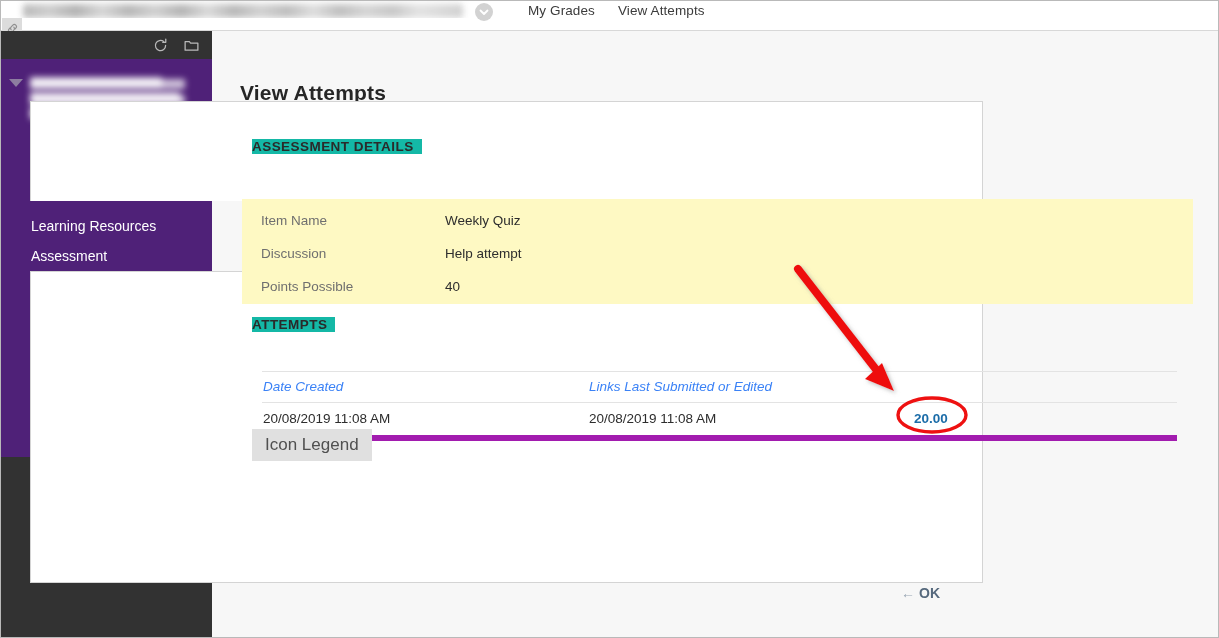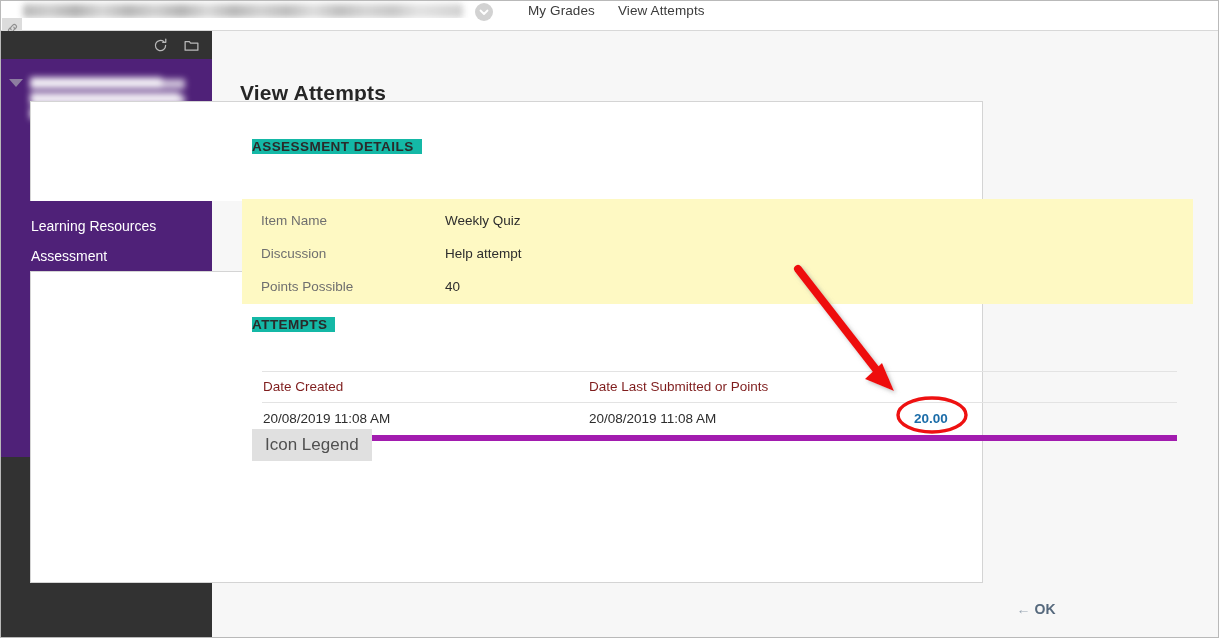--- a/index.html
+++ b/index.html
@@ -230,21 +230,21 @@
     height: 30px;
   }
   .thead { border-bottom: 1px solid #e3e3e3; border-top: 1px solid #e3e3e3; }
   .trow  { border-bottom: 6px solid #a21caf; height: 32px; }
   .cell {
     position: absolute;
     font-size: 13.5px;
     line-height: 30px;
     white-space: nowrap;
   }
-  .thead .cell { color: #7f1d1d; }
+  .thead .cell { color: #3b82f6; font-style: italic; }
   .trow .cell { color: #2d2d2d; line-height: 32px; }
   .col-a { left: 1px; }
   .col-b { left: 327px; }
   .col-c { left: 652px; }
   .grade-link {
     color: #1b6ca8;
     font-weight: bold;
     text-decoration: none;
     cursor: pointer;
     text-align: center;
@@ -257,23 +257,23 @@
     color: #505050;
     font-size: 17px;
     padding: 6px 13px;
     cursor: pointer;
     border: none;
     font-family: "Liberation Sans", sans-serif;
   }
 
   .okrow {
     position: absolute;
-    left: 900px; top: 600px;
+    left: 900px; top: 584px;
     width: 270px;
-    text-align: center;
+    text-align: left;
     font-size: 14px;
     color: #5a6b7d;
     font-weight: bold;
   }
   .okrow .arrow { color: #9aa7b4; font-weight: normal; margin-right: 4px; }
   .okrow .ok { color: #56697d; cursor: pointer; }
 
   
   .annot { position: absolute; left: 0; top: 0; width: 1219px; height: 638px; pointer-events: none; z-index: 40; }
 </style>
@@ -362,21 +362,21 @@
       <span class="v">40</span>
     </div>
   </div>
 
   <div class="sectionlabel details">ASSESSMENT DETAILS</div>
   <div class="sectionlabel attempts">ATTEMPTS</div>
 
   <div class="table">
     <div class="thead">
       <span class="cell col-a">Date Created</span>
-      <span class="cell col-b">Date Last Submitted or Points</span>
+      <span class="cell col-b">Links Last Submitted or Edited</span>
     </div>
     <div class="trow">
       <span class="cell col-a">20/08/2019 11:08 AM</span>
       <span class="cell col-b">20/08/2019 11:08 AM</span>
       <span class="cell col-c"><a class="grade-link" href="#">20.00</a></span>
     </div>
   </div>
 
   <button class="icon-legend">Icon Legend</button>
 

